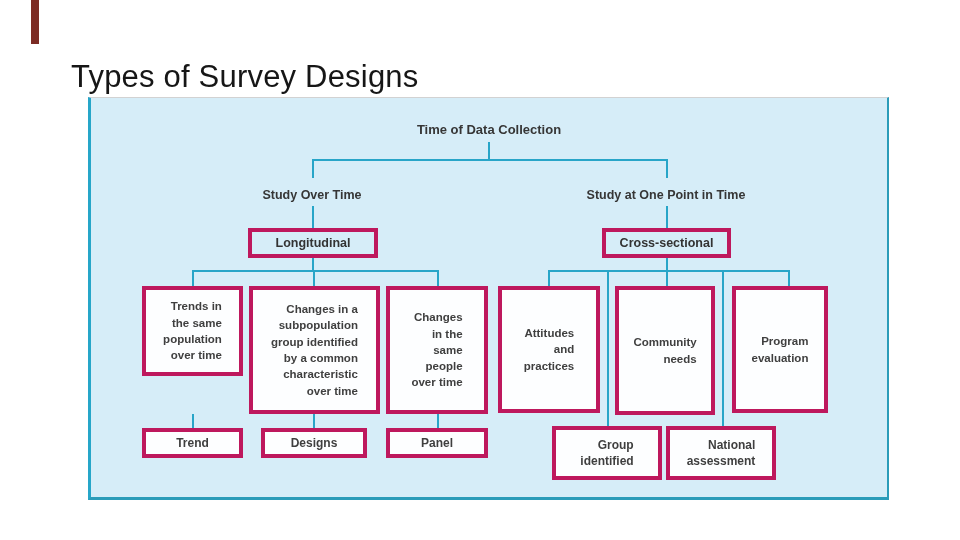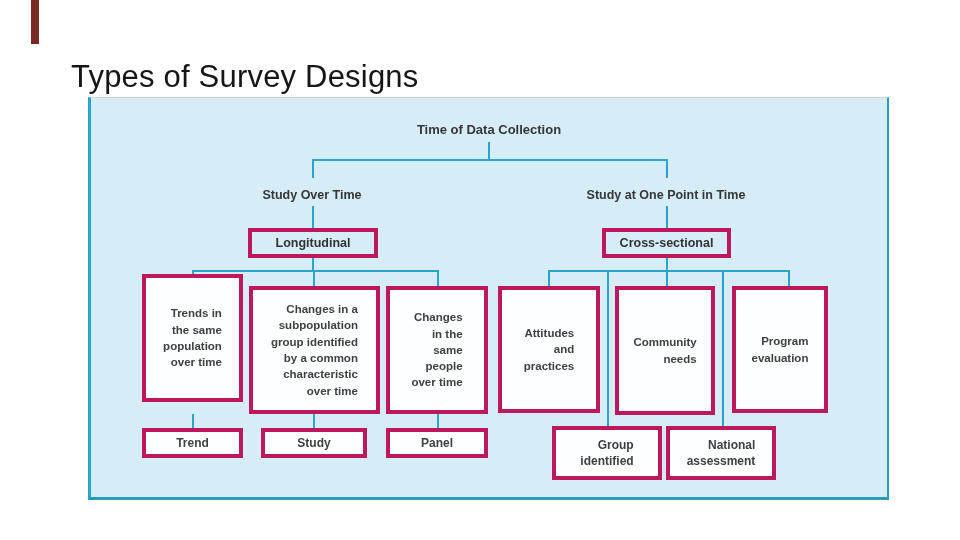--- a/index.html
+++ b/index.html
@@ -68,21 +68,21 @@
 <div class="line" style="left:788px;top:270px;width:2px;height:16px;"></div>
 <div class="line" style="left:607px;top:270px;width:2px;height:156px;"></div>
 <div class="line" style="left:722px;top:270px;width:2px;height:156px;"></div>
 
 <div class="blabel" style="left:212px;top:188px;width:200px;">Study Over Time</div>
 <div class="blabel" style="left:536px;top:188px;width:260px;">Study at One Point in Time</div>
 
 <div class="nodebox catbox" style="left:248px;top:228px;width:130px;height:30px;">Longitudinal</div>
 <div class="nodebox catbox" style="left:602px;top:228px;width:129px;height:30px;">Cross-sectional</div>
 
-<div class="nodebox whitebox" style="left:142px;top:274px;width:101px;height:128px;">Trends in
+<div class="nodebox whitebox" style="left:142px;top:286px;width:101px;height:90px;">Trends in
 the same
 population
 over time</div>
 <div class="nodebox whitebox" style="left:249px;top:286px;width:131px;height:128px;">Changes in a
 subpopulation
 group identified
 by a common
 characteristic
 over time</div>
 <div class="nodebox whitebox" style="left:386px;top:286px;width:102px;height:128px;">Changes
@@ -93,19 +93,19 @@
 
 <div class="nodebox whitebox" style="left:498px;top:286px;width:102px;height:127px;">Attitudes
 and
 practices</div>
 <div class="nodebox whitebox" style="left:615px;top:286px;width:100px;height:129px;">Community
 needs</div>
 <div class="nodebox whitebox" style="left:732px;top:286px;width:96px;height:127px;">Program
 evaluation</div>
 
 <div class="nodebox leafbox" style="left:142px;top:428px;width:101px;height:30px;">Trend</div>
-<div class="nodebox leafbox" style="left:261px;top:428px;width:106px;height:30px;">Study</div>
+<div class="nodebox leafbox" style="left:261px;top:428px;width:106px;height:30px;">Designs</div>
 <div class="nodebox leafbox" style="left:386px;top:428px;width:102px;height:30px;">Panel</div>
 
 <div class="nodebox leafbox" style="left:552px;top:426px;width:110px;height:54px;">Group
 identified</div>
 <div class="nodebox leafbox" style="left:666px;top:426px;width:110px;height:54px;">National
 assessment</div>
 
 </body></html>

